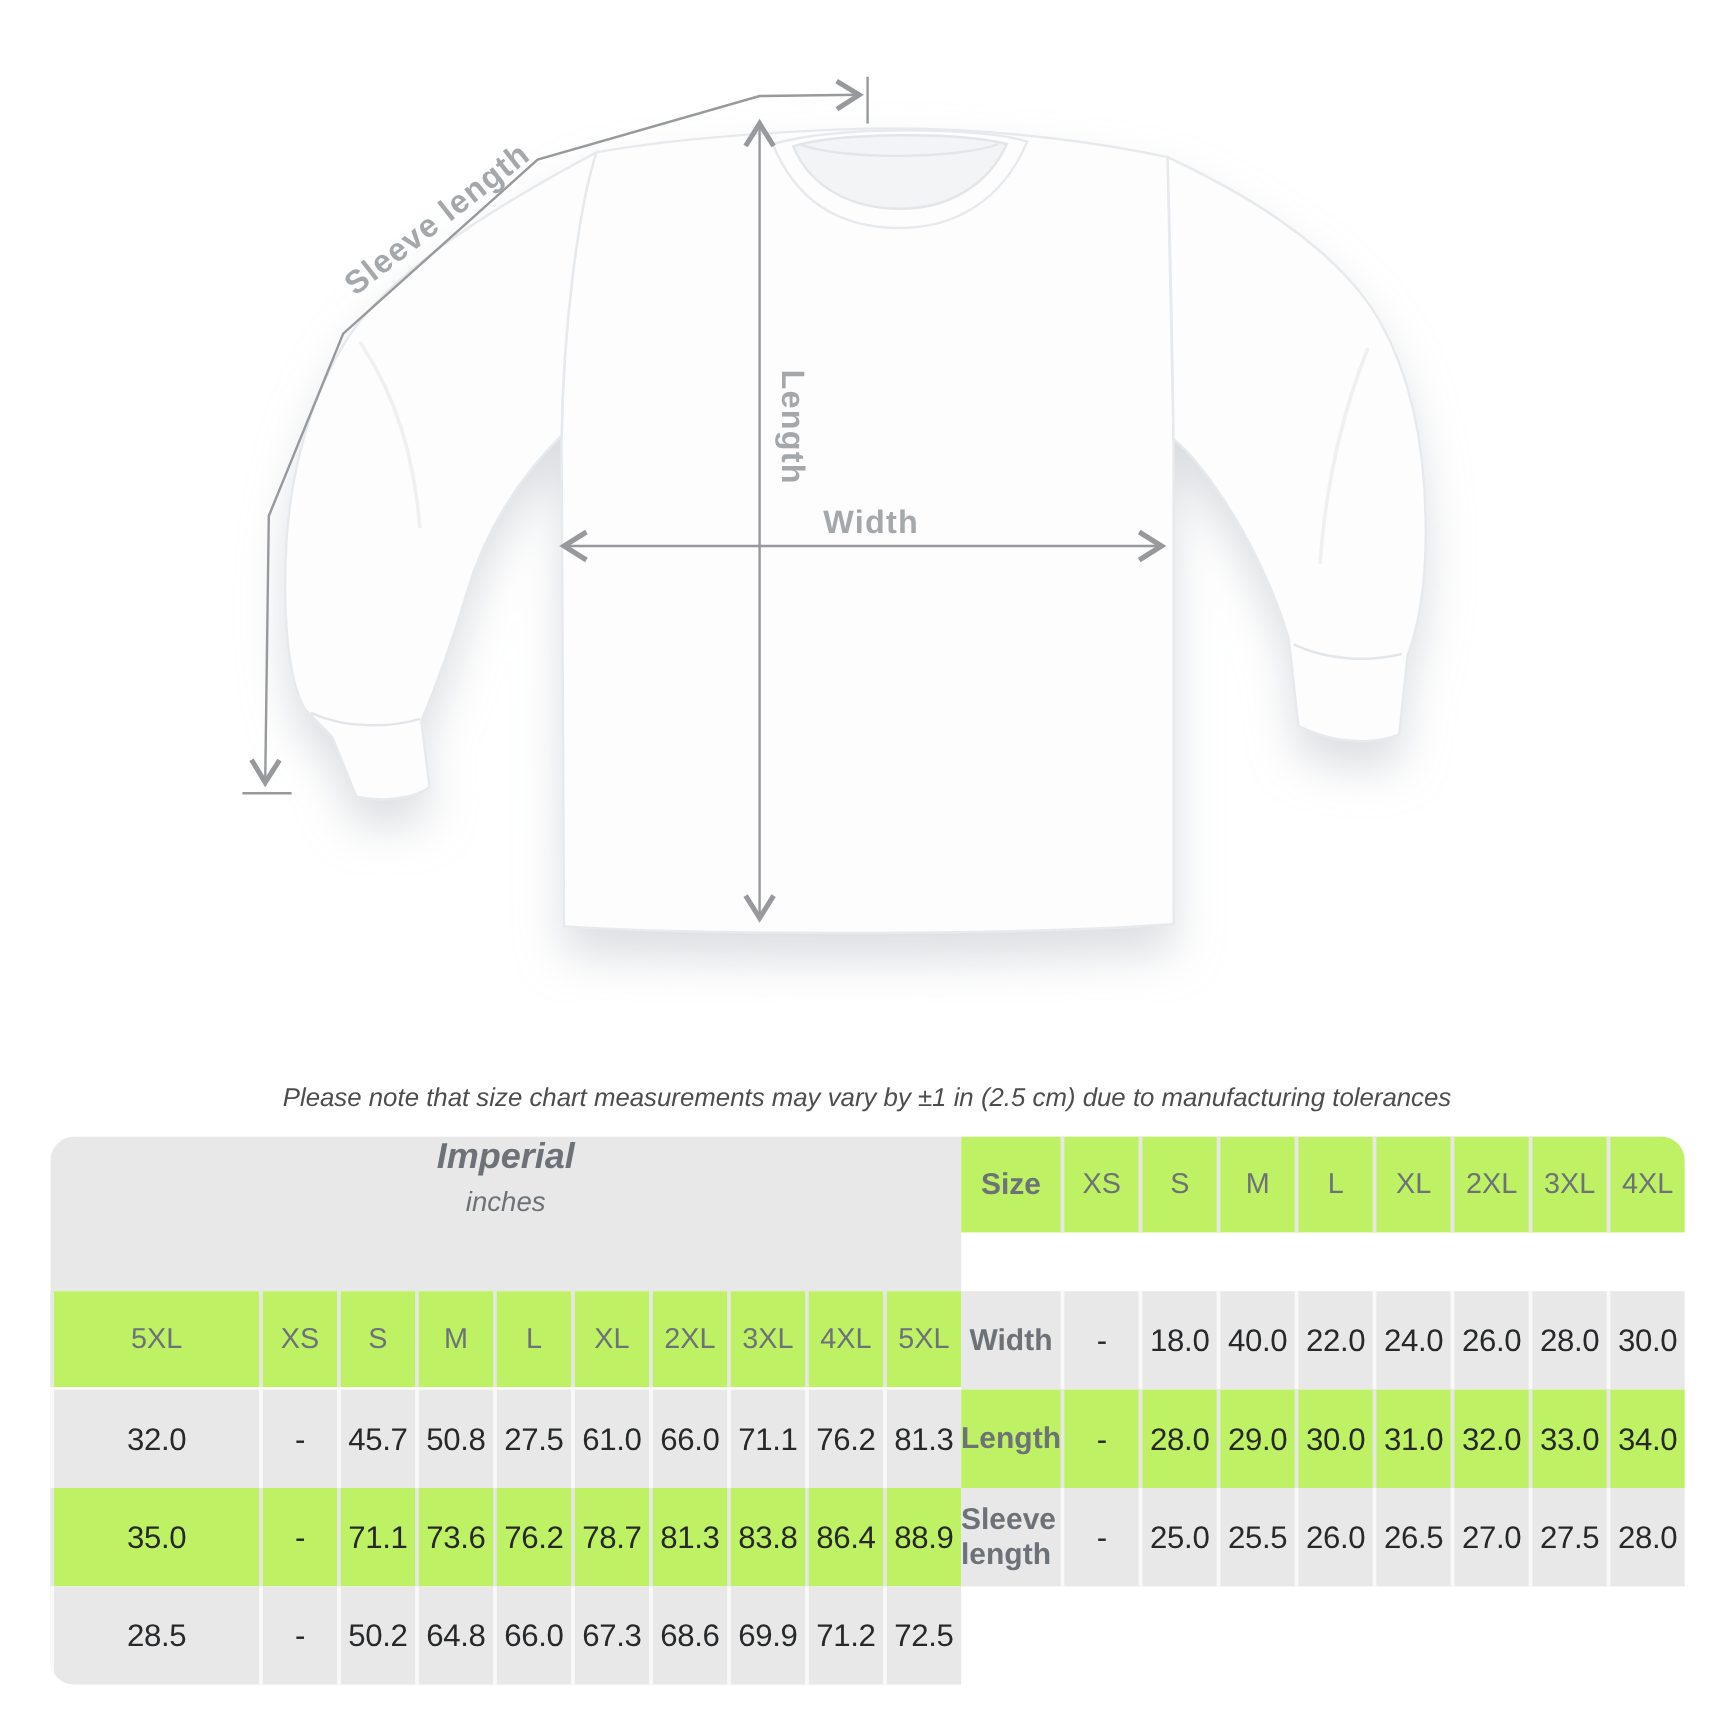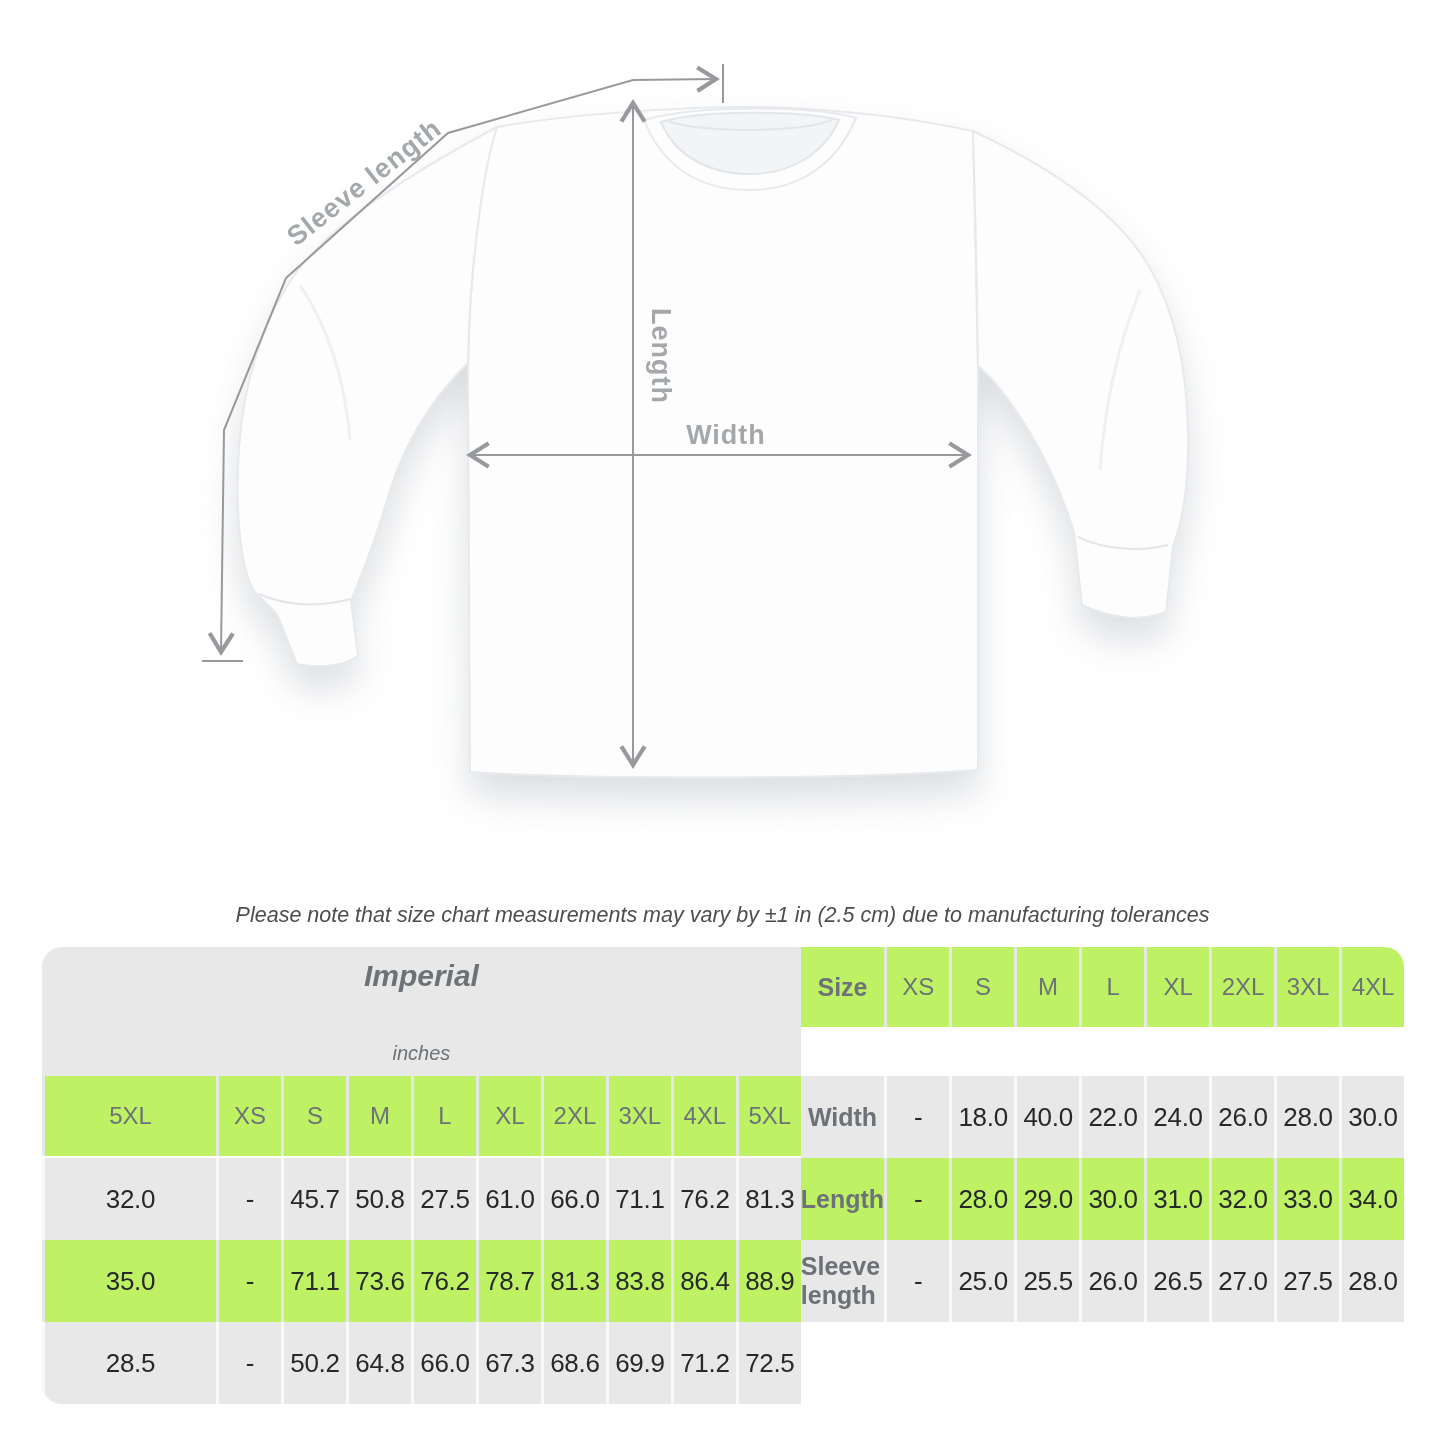--- a/index.html
+++ b/index.html
@@ -26,26 +26,26 @@
   }
   
   .size-table{
     position:absolute;top:947px;left:42px;width:1362px;
     display:grid;grid-template-columns:174px repeat(18, 1fr);
     border-radius:20px;overflow:hidden;background:#fff;
   }
   .cell{display:flex;align-items:center;justify-content:center;box-sizing:border-box;}
   .group-head{
     grid-row:1;background:var(--header-bg,#e8e8e8);height:129px;
-    display:flex;flex-direction:column;align-items:center;justify-content:center;gap:7px;
+    display:flex;flex-direction:column;align-items:center;gap:7px;
   }
   .group-head.imperial{grid-column:1 / span 10;}
   .group-head.metric{grid-column:11 / span 9;}
   .group-title{font-size:30px;font-weight:bold;font-style:italic;color:var(--heading-text,#6d7278);}
-  .group-sub{font-size:20px;font-style:italic;color:var(--heading-text,#6d7278);margin-top:42px;}
+  .group-sub{font-size:23px;font-style:italic;color:var(--heading-text,#6d7278);}
   .h-size{height:80px;}
   .h-data{height:82px;}
   .white-row{background:#bef264;}
   .gray-row{background:var(--alt-row-bg,#e8e8e8);}
   .sep{border-left:3px solid #e7e7e7;}        
   .sep-light{border-left:3px solid #f9f9f9;}  
   .size-cell{font-weight:normal;font-size:24px;color:var(--heading-text,#6d7278);text-align:right;}
   .label-cell{font-weight:bold;font-size:25px;color:var(--heading-text,#6d7278);}
   .value-cell{font-size:26px;color:var(--value-text,#26282a);letter-spacing:-0.3px;}
 </style>

